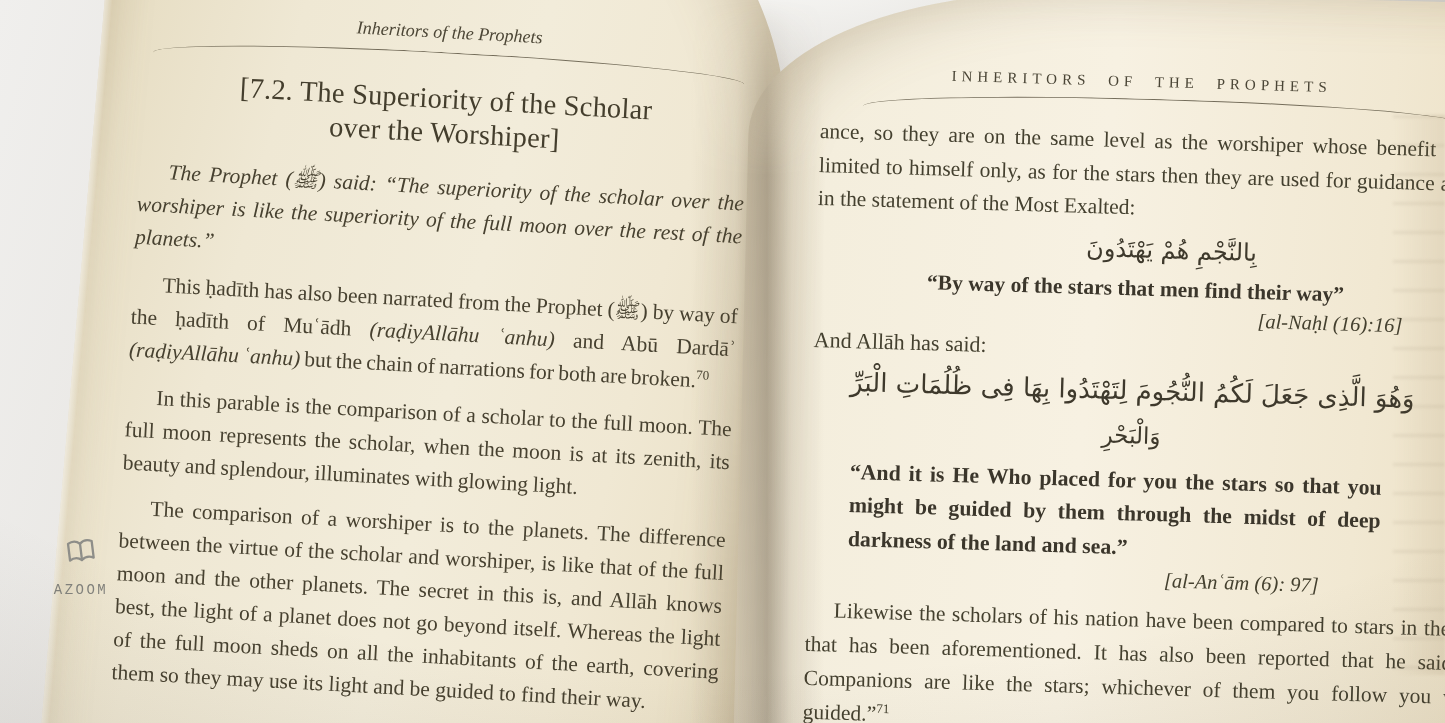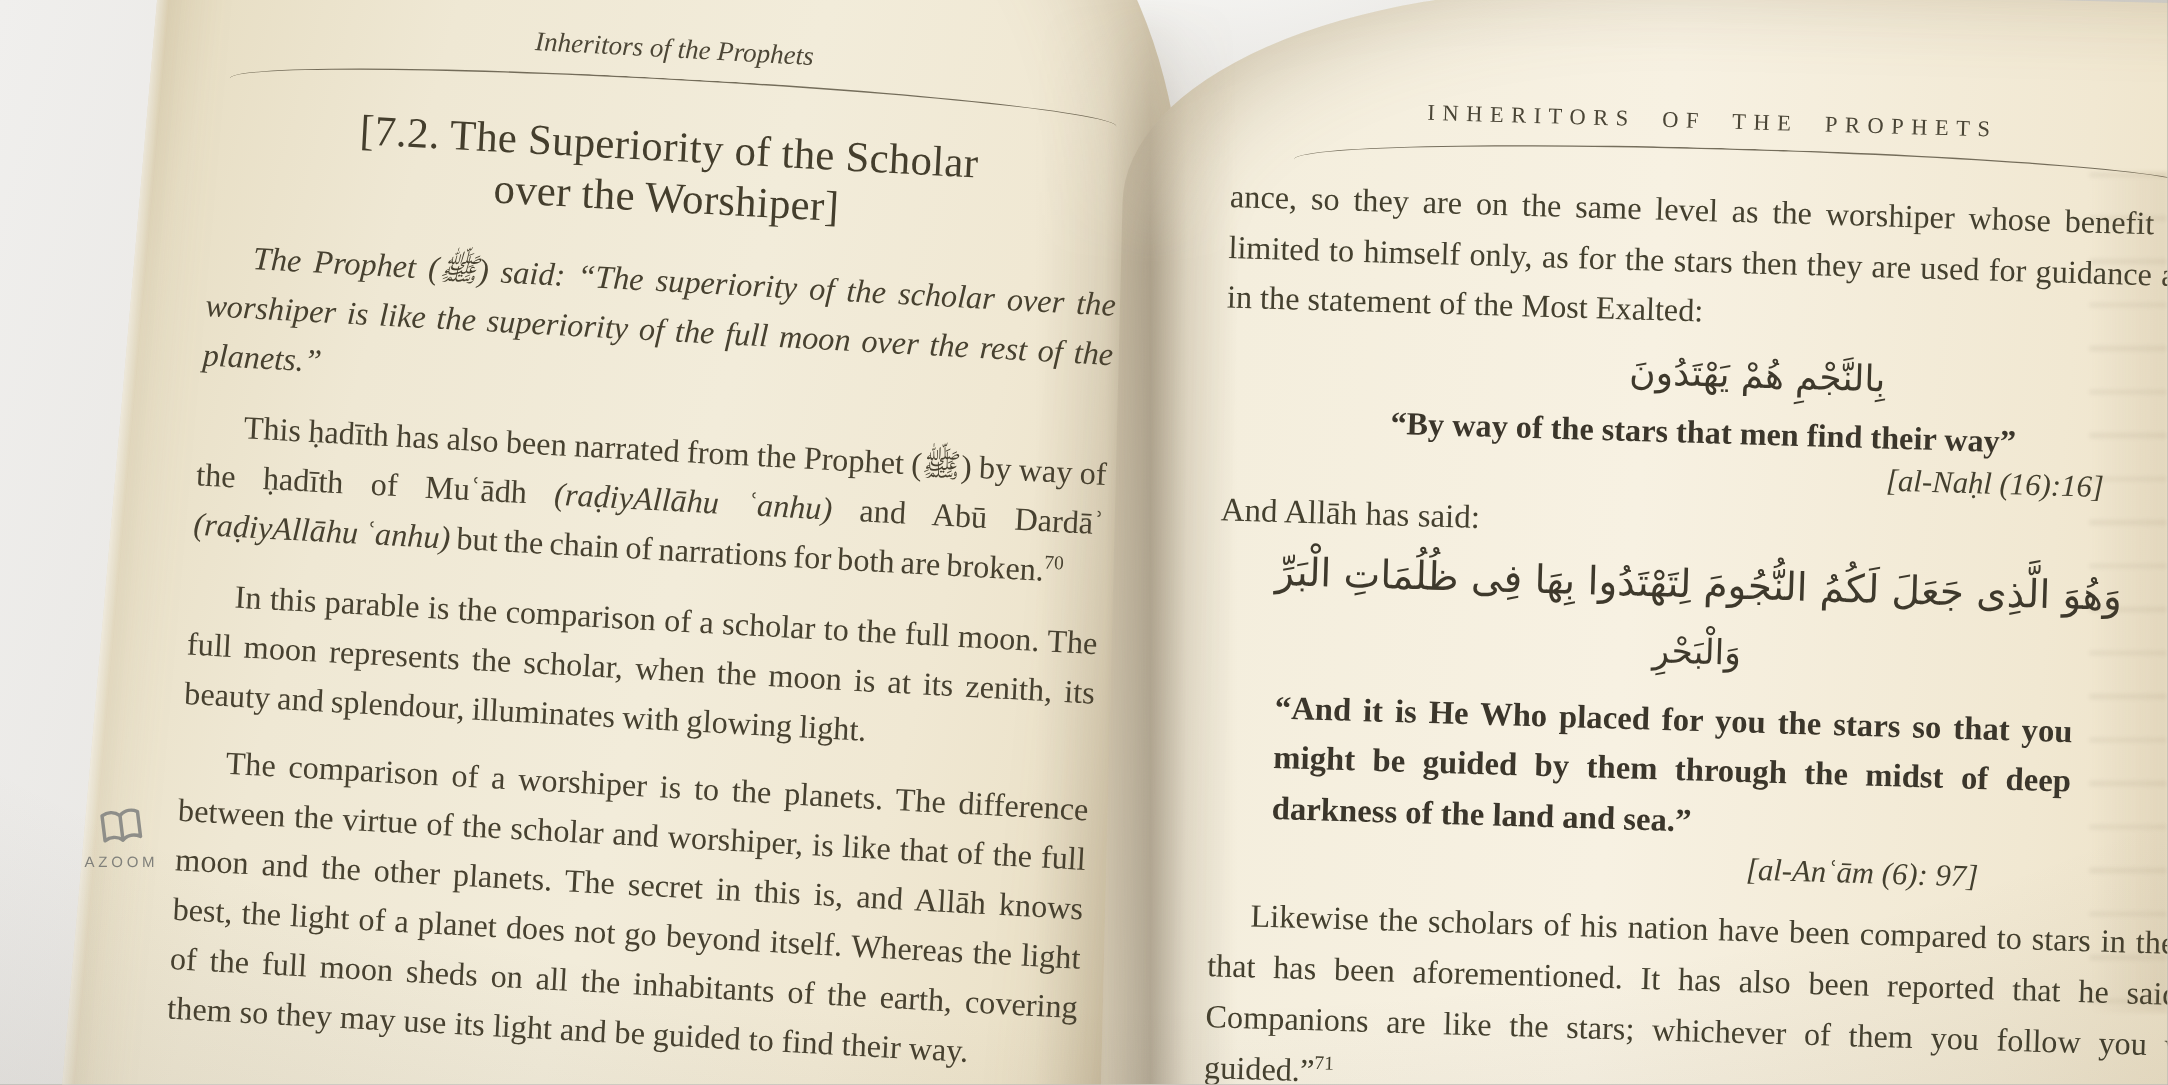--- a/index.html
+++ b/index.html
@@ -75,22 +75,22 @@
   .lead-in{margin:2px 0 0 0;font-size:22px;line-height:31px;}
   .ar2{margin-top:4px;font-size:26px;line-height:44px;}
   .ar2b{font-size:23px;}
   .q2{margin:7px 0 0 40px;width:532px;font-size:21.8px;line-height:33.5px;text-align:justify;}
   .ref2{margin-top:2px;margin-right:128px;}
   .rp2{margin-top:9px;width:705px;font-size:21.5px;line-height:34px;text-indent:28px;text-align:justify;}
 
   
   .watermark{position:absolute;left:42px;top:535px;width:78px;z-index:9;text-align:center;}
   .wm-icon{width:40px;height:34px;display:block;margin:0 auto;transform:rotate(-7deg);}
-  .wm-label{font-family:Liberation Sans, sans-serif;font-size:10px;
-    letter-spacing:2.5px;color:#80807b;margin-top:1px;}
+  .wm-label{font-family:Liberation Mono, monospace;font-size:14px;
+    letter-spacing:2.5px;color:#80807b;margin-top:13px;}
 </style>
 </head>
 <body>
 
 <div class="scene">
 
   <div class="page page-left"></div>
   <div class="page page-right"></div>
 
   <div class="content-left">

